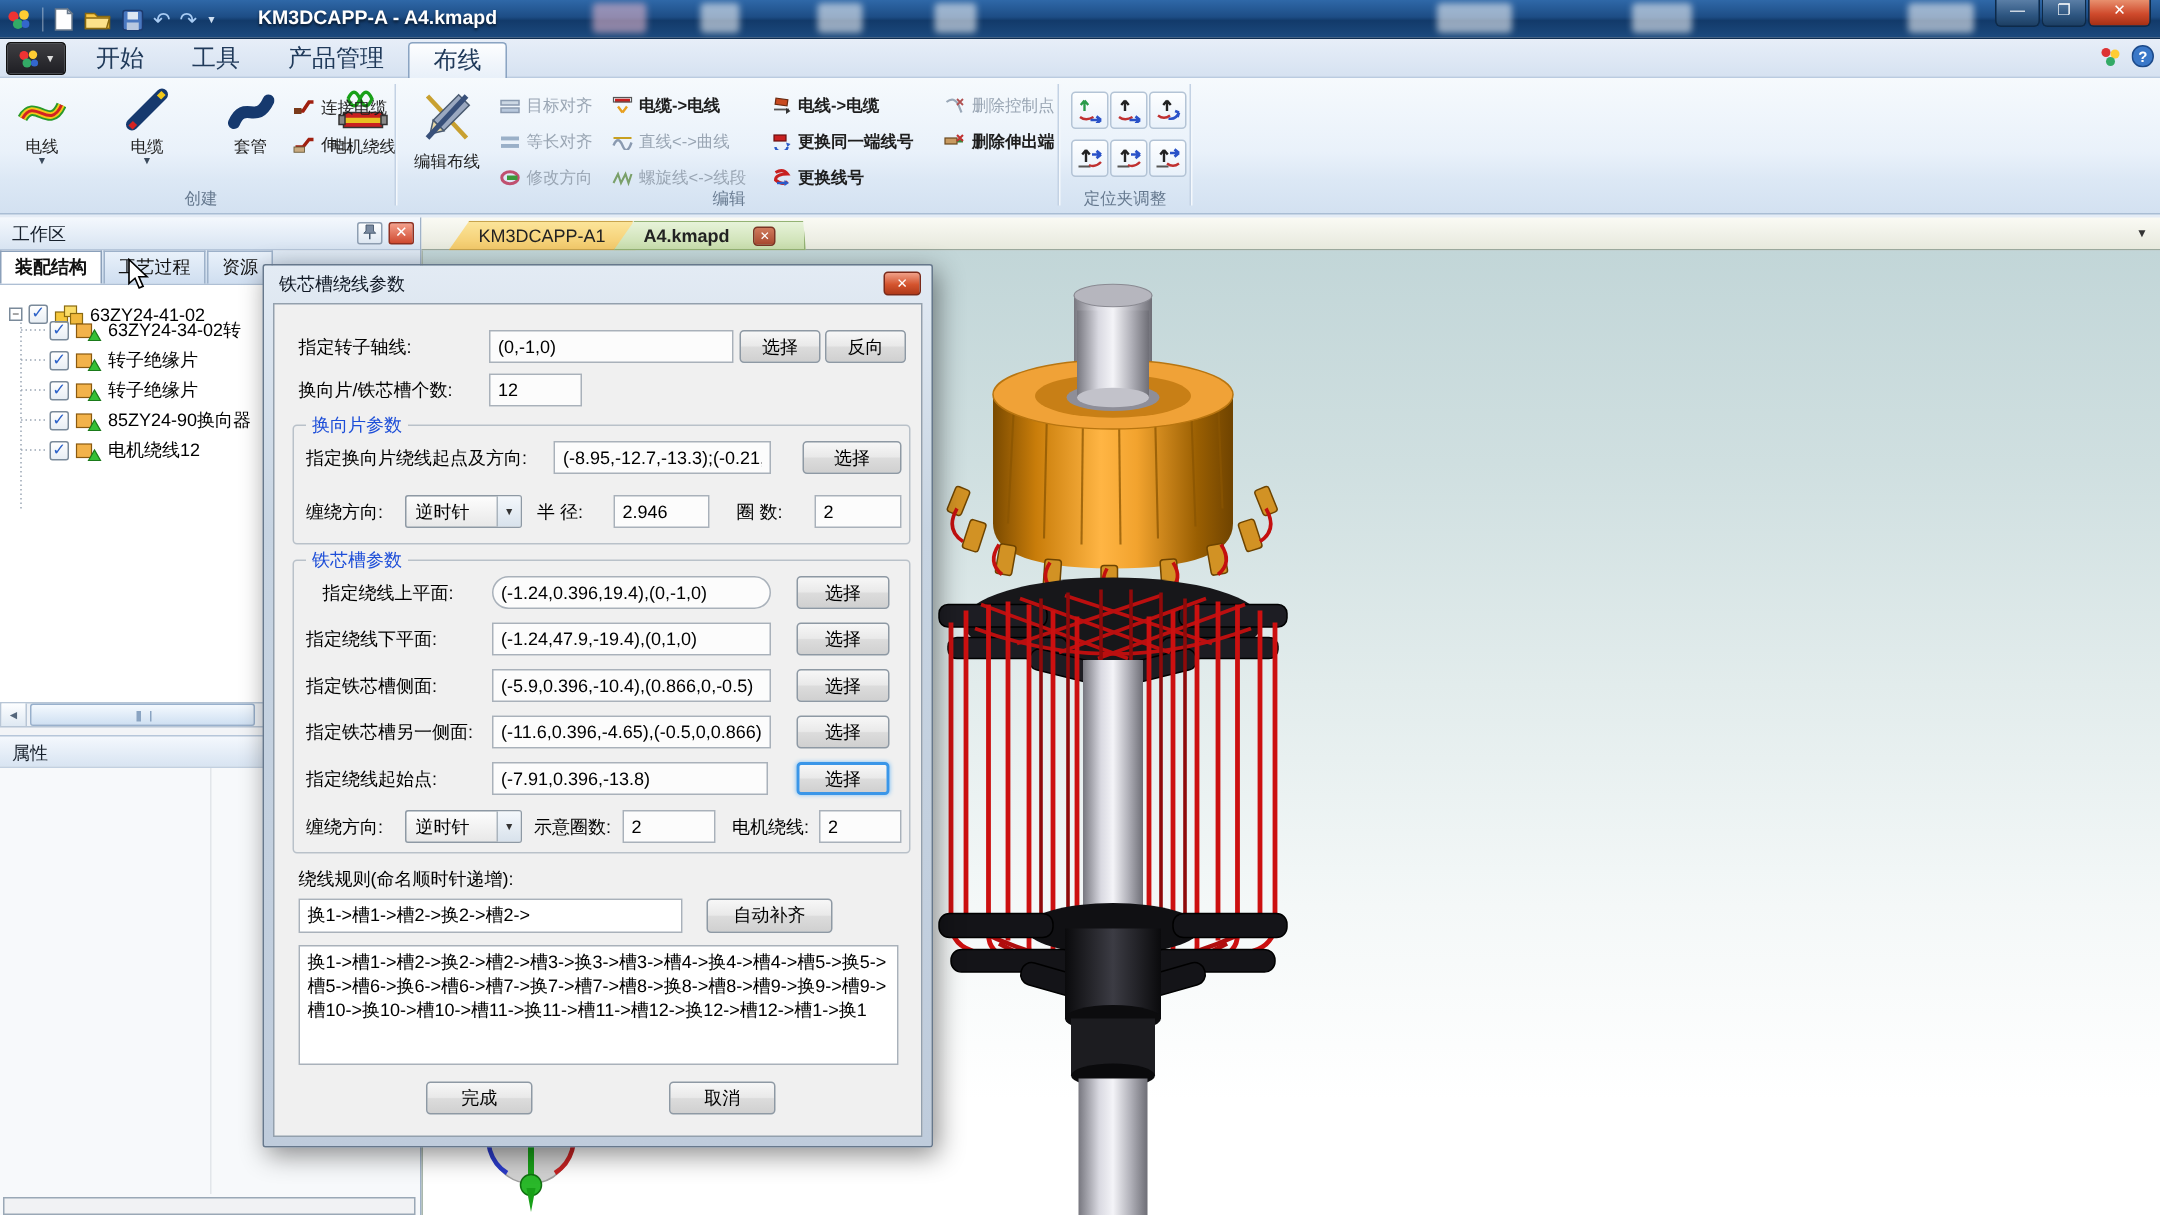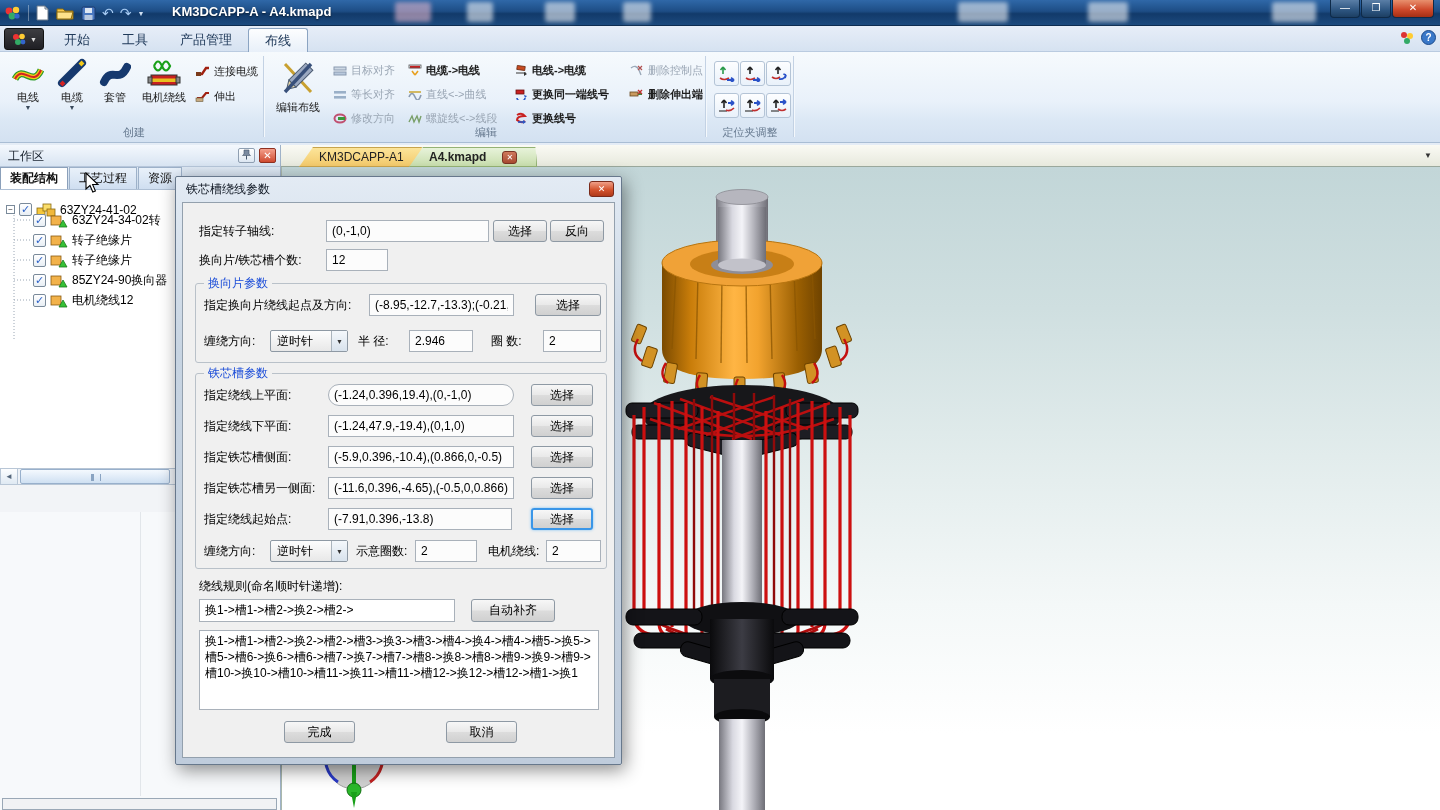--- a/index.html
+++ b/index.html
@@ -24,21 +24,21 @@
     color:#fff; font-size:10px; line-height:16px; text-align:center; margin-left:1px; }
   .winbtn.close { width:42px; background:linear-gradient(180deg,#e8906e,#cf4a2c 55%,#a52f14); }
 
   
   .tabrow { position:absolute; left:0; top:26px; width:1440px; height:26px;
     background:linear-gradient(180deg,#e7eef8,#d6e2f1); border-bottom:1px solid #bacbe0; }
   .appbtn { position:absolute; left:4px; top:2px; width:40px; height:22px;
     background:linear-gradient(180deg,#3e3e42,#1f1f24); border:1px solid #111;
     border-radius:3px; display:flex; align-items:center; justify-content:center; gap:3px; color:#ddd; }
   .rtabs { position:absolute; left:48px; top:2px; display:flex; height:24px; }
-  .rtab { padding:0 16px; line-height:24px; color:#1d3softa0; color:#203a5a; font-size:13px; }
+  .rtab { padding:0 16px; line-height:24px; color:#1d3softa0; color:#203a5a; font-size:16px; }
   .rtab.active { background:linear-gradient(180deg,#fdfeff,#f0f5fb 60%,#e8f0f9);
     border:1px solid #8ba4c2; border-bottom:none; border-radius:3px 3px 0 0; }
   .tabrow-right { position:absolute; right:4px; top:4px; display:flex; gap:6px; align-items:center; }
 
   
   .ribbon { position:absolute; left:0; top:52px; width:1440px; height:91px;
     background:linear-gradient(180deg,#f6fafd 0%,#e9f1fa 55%,#dce8f5 75%,#d3e1f1 100%);
     border-bottom:1px solid #a9bdd4; }
   .rgroup { position:absolute; top:0; height:89px; }
   .rgroup .gsep { position:absolute; right:0; top:4px; bottom:4px; width:1px;
@@ -218,21 +218,21 @@
     <svg width="15" height="15">
         <circle cx="7.5" cy="7.5" r="7" fill="#3a78c8" stroke="#1c4a8a"></circle>
         <text x="7.5" y="11" text-anchor="middle" font-size="10" font-weight="bold" fill="#fff">?</text>
       </svg>
   </div>
 </div>
 
 <div class="ribbon">
 
   <div class="rgroup" style="left:4px;width:260px;">
-    <div style="display:flex;position:absolute;left:2px;top:2px;">
+    <div style="display:flex;position:absolute;left:2px;top:2px;gap:26px;">
       <div class="bigbtn">
         <svg width="32" height="30">
           <path d="M3 21 C 11 6, 21 30, 29 12" stroke="#2a9a2a" stroke-width="7" fill="none"></path>
           <path d="M3 21 C 11 6, 21 30, 29 12" stroke="#f2c818" stroke-width="4.5" fill="none"></path>
           <path d="M3 21 C 11 6, 21 30, 29 12" stroke="#d42222" stroke-width="2" fill="none"></path>
         </svg>
         <span class="blabel">电线</span>
         <span class="ddarrow">▼</span>
       </div>
       <div class="bigbtn">
@@ -506,20 +506,23 @@
       <svg width="18" height="14">
           <rect x="1" y="2" width="10" height="9" fill="#f2b24a" stroke="#8a5a10" stroke-width=".8"></rect>
           <path d="M9 13 l4 -7 l4 7 z" fill="#35c035" stroke="#1a7a1a" stroke-width=".8"></path>
         </svg>
       <span>电机绕线12</span>
     </div>
   </div>
   <div class="hscroll">
     <div class="harrow">◄</div>
     <div class="hthumb"></div>
+  </div>
+  <div class="propheader">
+    <span>属性</span>
   </div>
   <div class="proparea">
     <div class="propdiv"></div>
     <div class="propsunken"></div>
   </div>
 </div>
 
 <div class="docbar">
   <div class="doctab t1">
     <span>KM3DCAPP-A1</span>
@@ -714,21 +717,21 @@
       </div>
       <div class="dl" style="left:162px;top:46px;">半  径:</div>
       <input class="txt" style="left: 213px; top: 46px; width: 64px;" value="2.946">
       <div class="dl" style="left:295px;top:46px;">圈  数:</div>
       <input class="txt" style="left: 347px; top: 46px; width: 58px;" value="2">
     </div>
 
     <div class="grp" style="left:12px;top:170px;width:412px;height:196px;">
       <div class="legend">铁芯槽参数</div>
 
-      <div class="dl" style="left:8px;top:10px;">指定绕线上平面:</div>
+      <div class="dl" style="left:19px;top:10px;">指定绕线上平面:</div>
       <input class="txt" style="left: 132px; top: 10px; width: 186px; border-radius: 11px;" value="(-1.24,0.396,19.4),(0,-1,0)">
       <button class="btn" style="left:335px;top:10px;width:62px;">选择</button>
 
       <div class="dl" style="left:8px;top:41px;">指定绕线下平面:</div>
       <input class="txt" style="left: 132px; top: 41px; width: 186px;" value="(-1.24,47.9,-19.4),(0,1,0)">
       <button class="btn" style="left:335px;top:41px;width:62px;">选择</button>
 
       <div class="dl" style="left:8px;top:72px;">指定铁芯槽侧面:</div>
       <input class="txt" style="left: 132px; top: 72px; width: 186px;" value="(-5.9,0.396,-10.4),(0.866,0,-0.5)">
       <button class="btn" style="left:335px;top:72px;width:62px;">选择</button>

